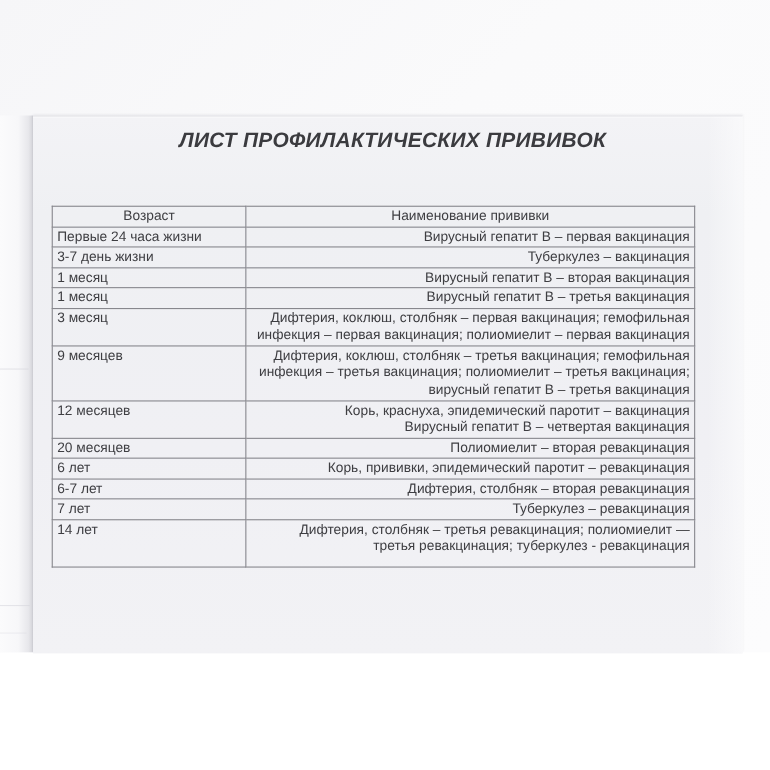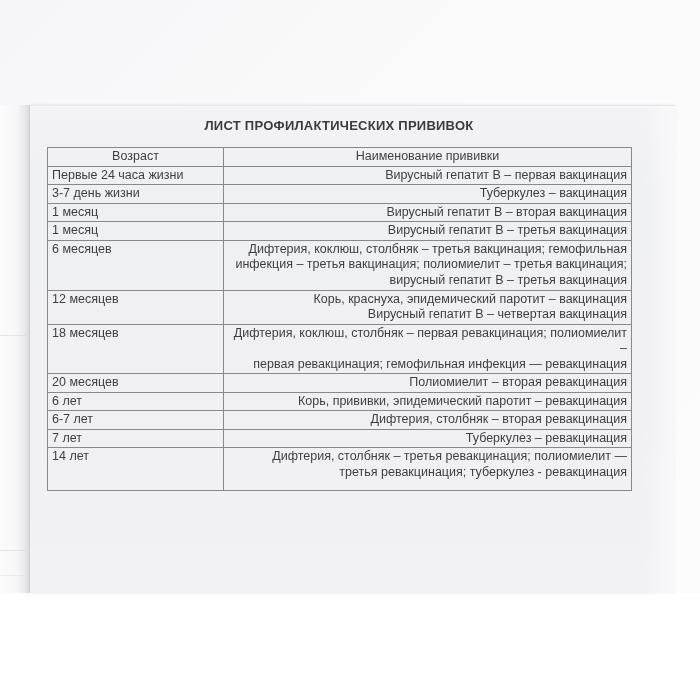--- a/index.html
+++ b/index.html
@@ -32,40 +32,41 @@
     background:linear-gradient(180deg,#f3f3f6 0%,#eff0f3 18%,#f0f0f4 62%,#f2f2f5 100%);
     box-shadow:0 -1px 2px rgba(70,70,85,.07), inset 0 1px 0 rgba(255,255,255,.5);
     border-top:1px solid #e6e6ea;
   }
   .page:after{ 
     content:"";position:absolute;right:0;top:0;width:32px;height:100%;
     background:linear-gradient(90deg,rgba(255,255,255,0) 0%,rgba(252,252,253,.65) 100%);
   }
 
   .doc-title{
-    position:absolute;left:17px;top:12px;width:584px;
-    text-align:center;font-size:13px;font-weight:700;letter-spacing:.25px;
+    position:absolute;left:35px;top:12px;width:584px;
+    text-align:center;font-size:19px;font-weight:700;letter-spacing:.25px;
     color:#3b3b3f;
+    font-style:italic;
   }
 
   .tbl-wrap{position:absolute;left:17px;top:41px;width:584px;}
   table.vac{
     border-collapse:collapse;table-layout:fixed;width:584px;
     font-size:12.5px;line-height:15.5px;color:#3e3e42;
   }
   table.vac col.c-age{width:176px;}
   table.vac col.c-vac{width:408px;}
   table.vac th,table.vac td{
     border:1px solid #87878d;
     padding:1px 4px 1px 4px;
     vertical-align:top;
     font-weight:400;
     height:15px;
   }
-  table.vac{border:1px solid #6e6e74;}
+  table.vac{border:1px solid #6e6e74;margin-top:40px;}
   table.vac th{text-align:center;}
   td.age{text-align:left;}
   td.vac{text-align:right;padding-left:8px;white-space:pre-line;}
 </style>
 </head>
 <body>
 
 <div class="canvas">
   <div class="photo-bg"></div>
 
@@ -100,35 +101,35 @@
             <td class="vac">Туберкулез – вакцинация</td>
           </tr>
           <tr>
             <td class="age">1 месяц</td>
             <td class="vac">Вирусный гепатит В – вторая вакцинация</td>
           </tr>
           <tr>
             <td class="age">1 месяц</td>
             <td class="vac">Вирусный гепатит В – третья вакцинация</td>
           </tr>
+          <tr style="height:33px;">
+            <td class="age">3 месяц</td>
+            <td class="vac">Дифтерия, коклюш, столбняк – первая вакцинация; гемофильная
+инфекция – первая вакцинация; полиомиелит – первая вакцинация</td>
+          </tr>
           <tr style="height:50px;">
-            <td class="age">6 месяцев</td>
+            <td class="age">9 месяцев</td>
             <td class="vac">Дифтерия, коклюш, столбняк – третья вакцинация; гемофильная
 инфекция – третья вакцинация; полиомиелит – третья вакцинация;
 вирусный гепатит В – третья вакцинация</td>
           </tr>
           <tr style="height:34px;">
             <td class="age">12 месяцев</td>
             <td class="vac">Корь, краснуха, эпидемический паротит – вакцинация
 Вирусный гепатит В – четвертая вакцинация</td>
-          </tr>
-          <tr style="height:43px;">
-            <td class="age">18 месяцев</td>
-            <td class="vac">Дифтерия, коклюш, столбняк – первая ревакцинация; полиомиелит –
-первая ревакцинация; гемофильная инфекция — ревакцинация</td>
           </tr>
           <tr>
             <td class="age">20 месяцев</td>
             <td class="vac">Полиомиелит – вторая ревакцинация</td>
           </tr>
           <tr>
             <td class="age">6 лет</td>
             <td class="vac">Корь, прививки, эпидемический паротит – ревакцинация</td>
           </tr>
           <tr>

